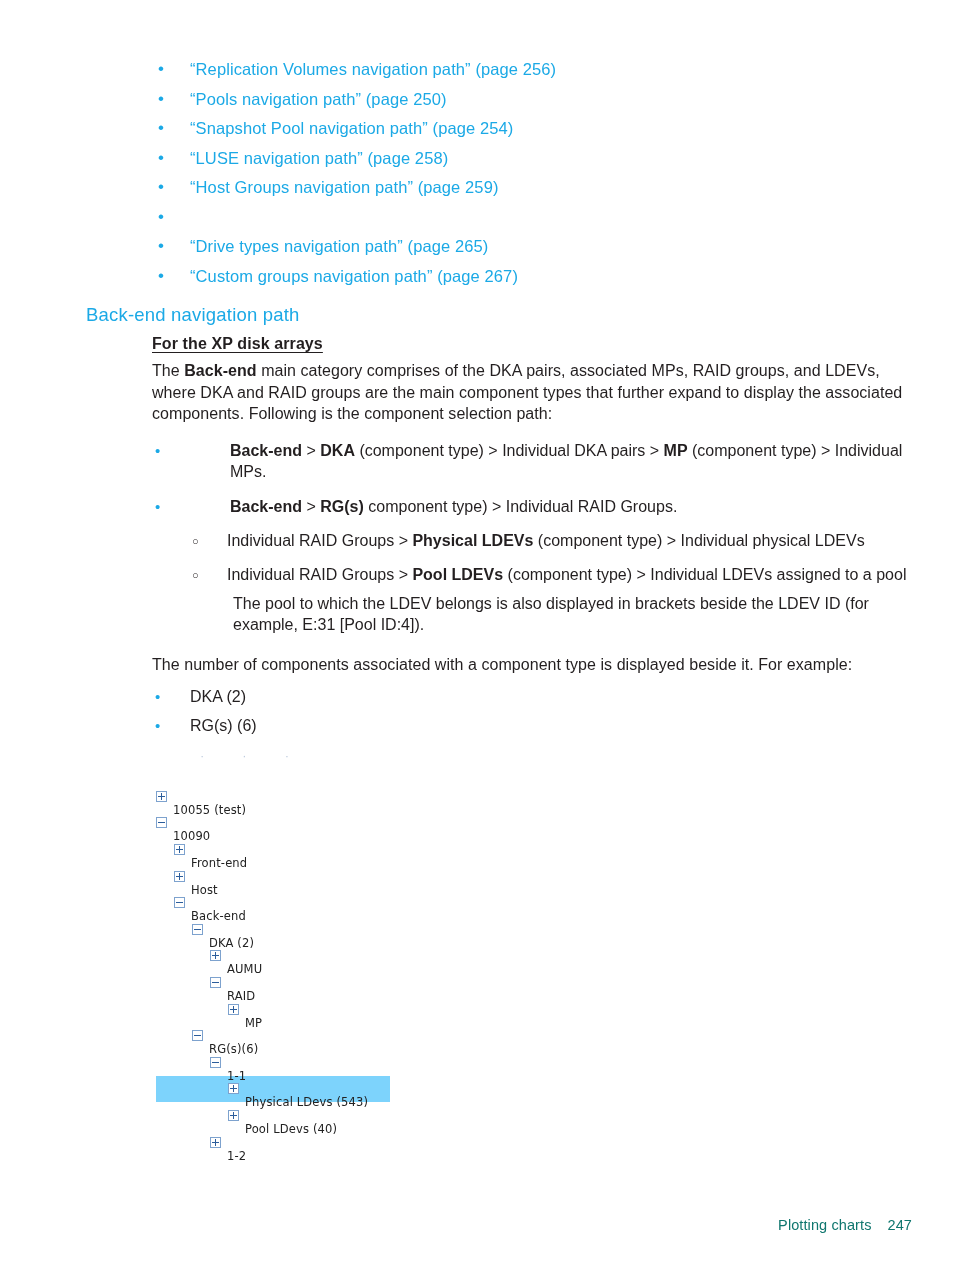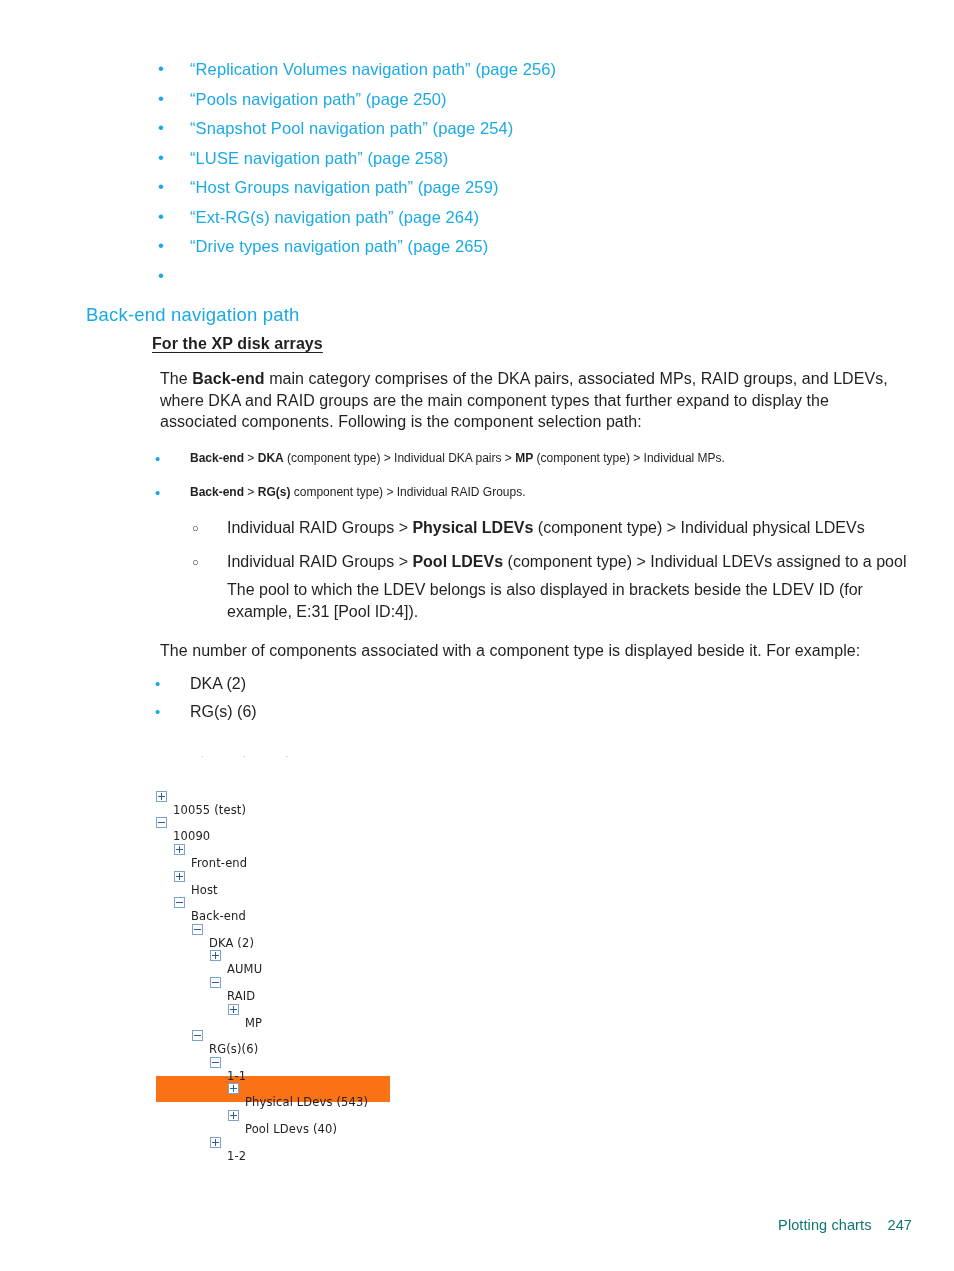--- a/index.html
+++ b/index.html
@@ -77,21 +77,21 @@
     text-underline-offset: 2.5px;
     line-height: 22px;
     letter-spacing: .1px;
     margin-bottom: 5px;
     display: inline-block;
   }
   .para {
     font-size: 16px;
     line-height: 21.5px;
     letter-spacing: .05px;
-    margin: 8px;
+    margin: 0;
   }
   .para b { font-weight: bold; }
 
   
   .path-list {
     margin-top: 15px;
   }
   .path-item {
     display: flex;
     align-items: flex-start;
@@ -100,23 +100,24 @@
   .path-bullet {
     width: 38px;
     flex: 0 0 38px;
     color: #1ba9e6;
     font-size: 15px;
     line-height: 21px;
     padding-left: 3px;
     box-sizing: border-box;
   }
   .path-text {
-    font-size: 12px;
+    font-size: 16px;
     line-height: 21.5px;
     flex: 1;
+    margin-left: 40px;
   }
   .path-text b { font-weight: bold; }
 
   
   .sub-list {
     margin-left: 38px;
     margin-top: 2px;
   }
   .sub-item {
     display: flex;
@@ -135,20 +136,21 @@
   .sub-text {
     font-size: 16px;
     line-height: 21.5px;
     flex: 1;
   }
   .sub-text b { font-weight: bold; }
   .sub-note {
     font-size: 16px;
     line-height: 21.5px;
     margin-top: 7px;
+    margin-left: 6px;
   }
 
   .para-2 {
     margin-top: 18px;
   }
 
   .count-list {
     margin-top: 11px;
   }
   .count-item {
@@ -195,21 +197,21 @@
     font-size: 11.5px;
     color: #1f1f1f;
   }
   .tree-row {
     display: flex;
     align-items: center;
     height: 26.6px;
     box-sizing: border-box;
   }
   .tree-row.selected {
-    background: #f97316;
+    background: #7dd3fc;
     width: 234px;
   }
   .tree-indent {
     flex: 0 0 auto;
   }
   .expander {
     width: 11px;
     height: 11px;
     border: 1px solid #7da2ce;
     background: #ffffff;
@@ -276,28 +278,28 @@
     <div class="xref-item">
       <span class="xref-bullet">•</span>
       <span class="xref-link">“LUSE navigation path” (page 258)</span>
     </div>
     <div class="xref-item">
       <span class="xref-bullet">•</span>
       <span class="xref-link">“Host Groups navigation path” (page 259)</span>
     </div>
     <div class="xref-item">
       <span class="xref-bullet">•</span>
-      <span class="xref-link">“Ext-RG(s) navigation path” (page 264)</span>
     </div>
     <div class="xref-item">
       <span class="xref-bullet">•</span>
       <span class="xref-link">“Drive types navigation path” (page 265)</span>
     </div>
     <div class="xref-item">
       <span class="xref-bullet">•</span>
+      <span class="xref-link">“Custom groups navigation path” (page 267)</span>
     </div>
   </div>
 
   <div class="section-heading">Back-end navigation path</div>
 
   <div class="body-block">
 
     <div class="sub-heading">For the XP disk arrays</div>
 
     <p class="para"><span>The </span><b>Back-end</b><span> main category comprises of the DKA pairs, associated MPs, RAID groups, and LDEVs, where DKA and RAID groups are the main component types that further expand to display the associated components. Following is the component selection path:</span></p>

